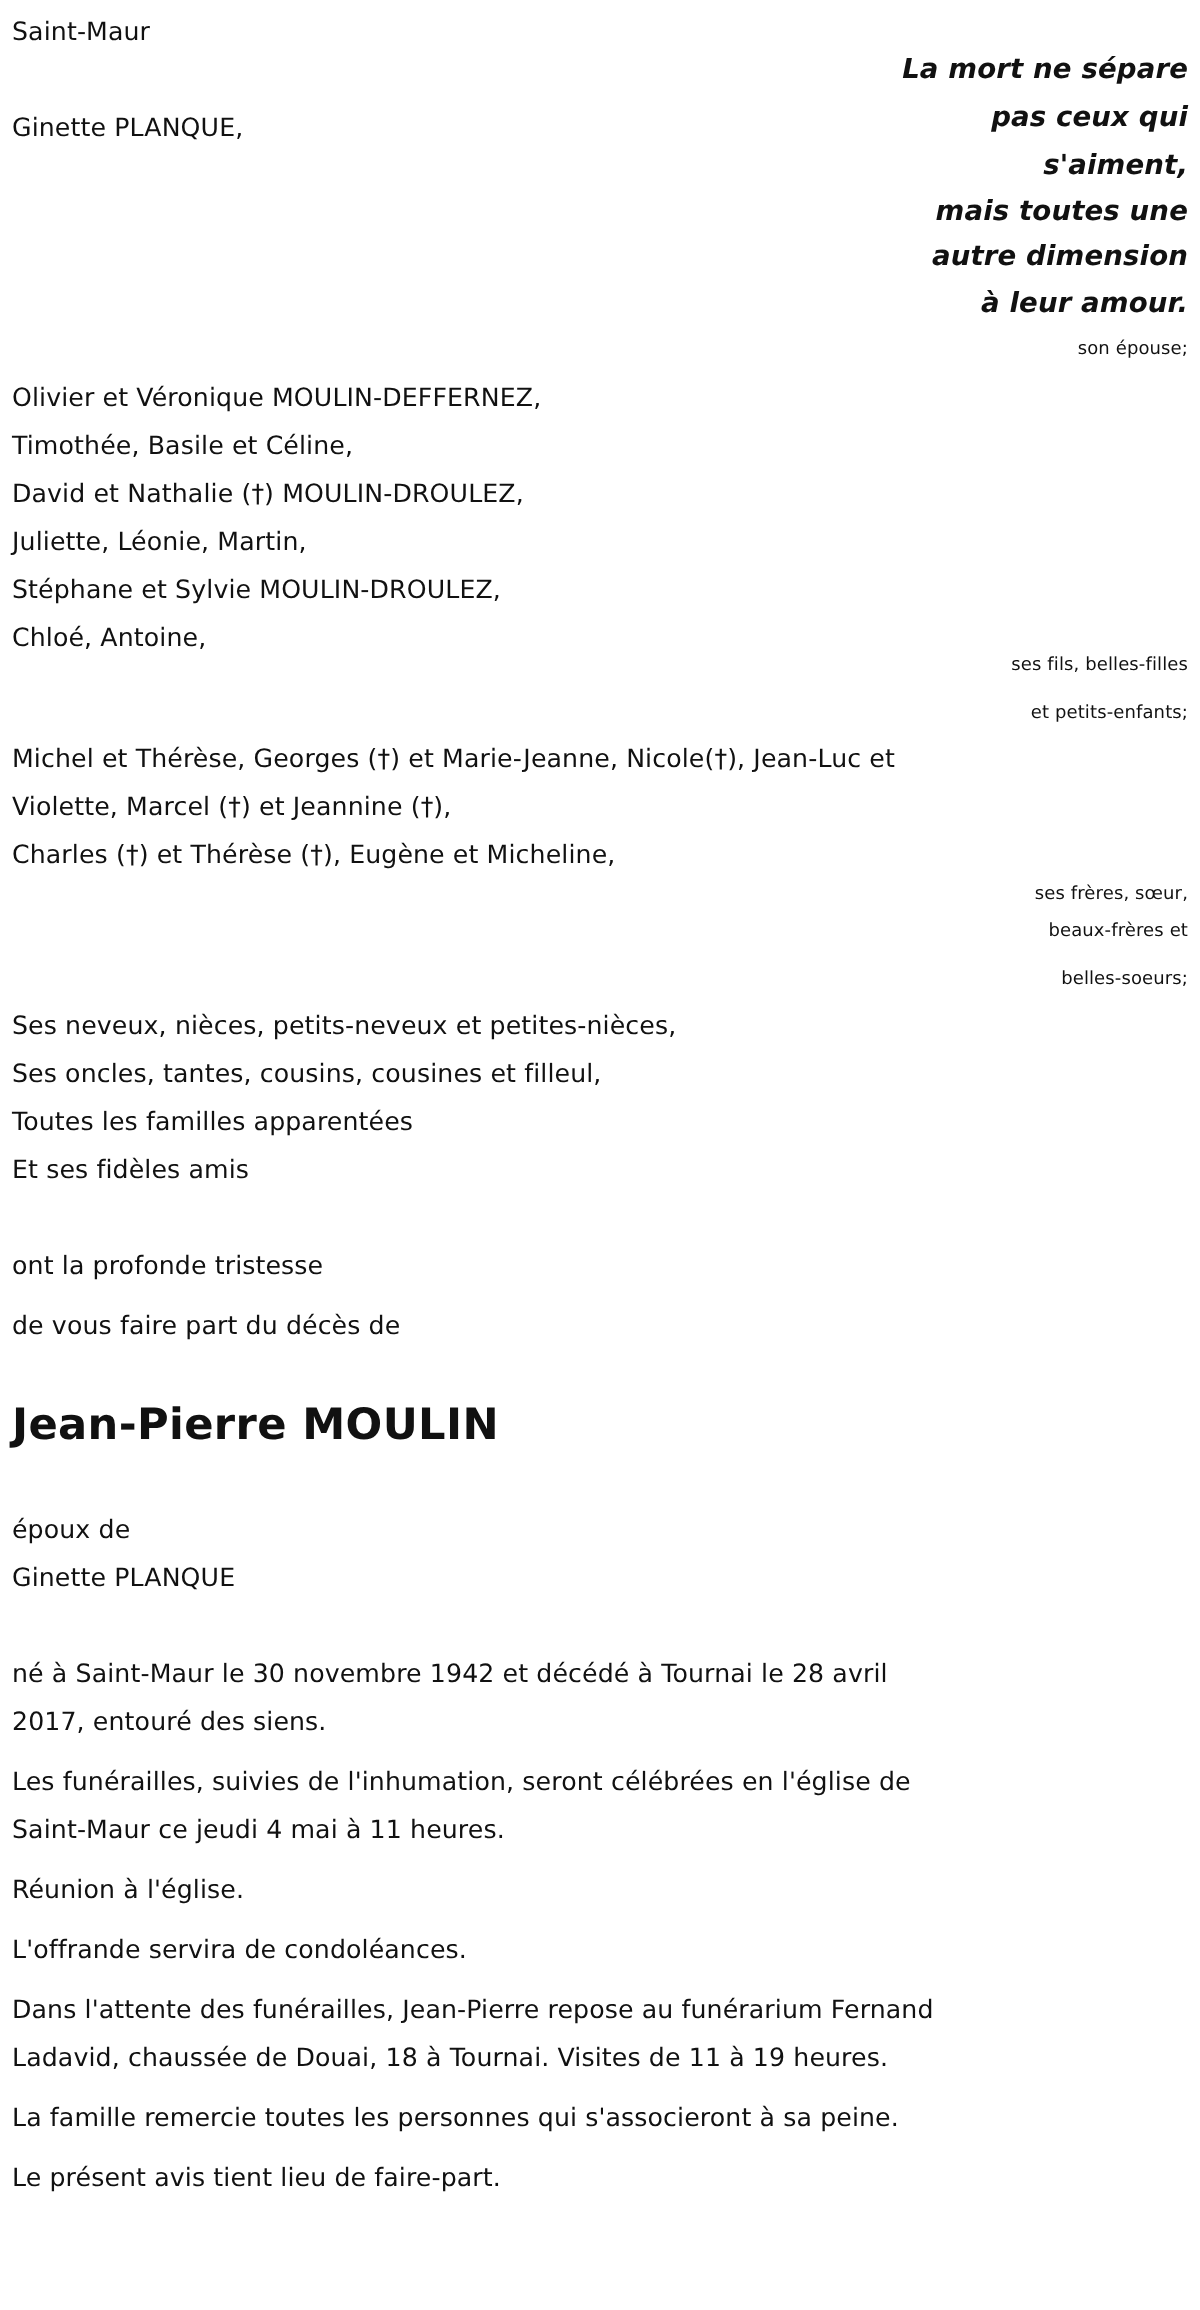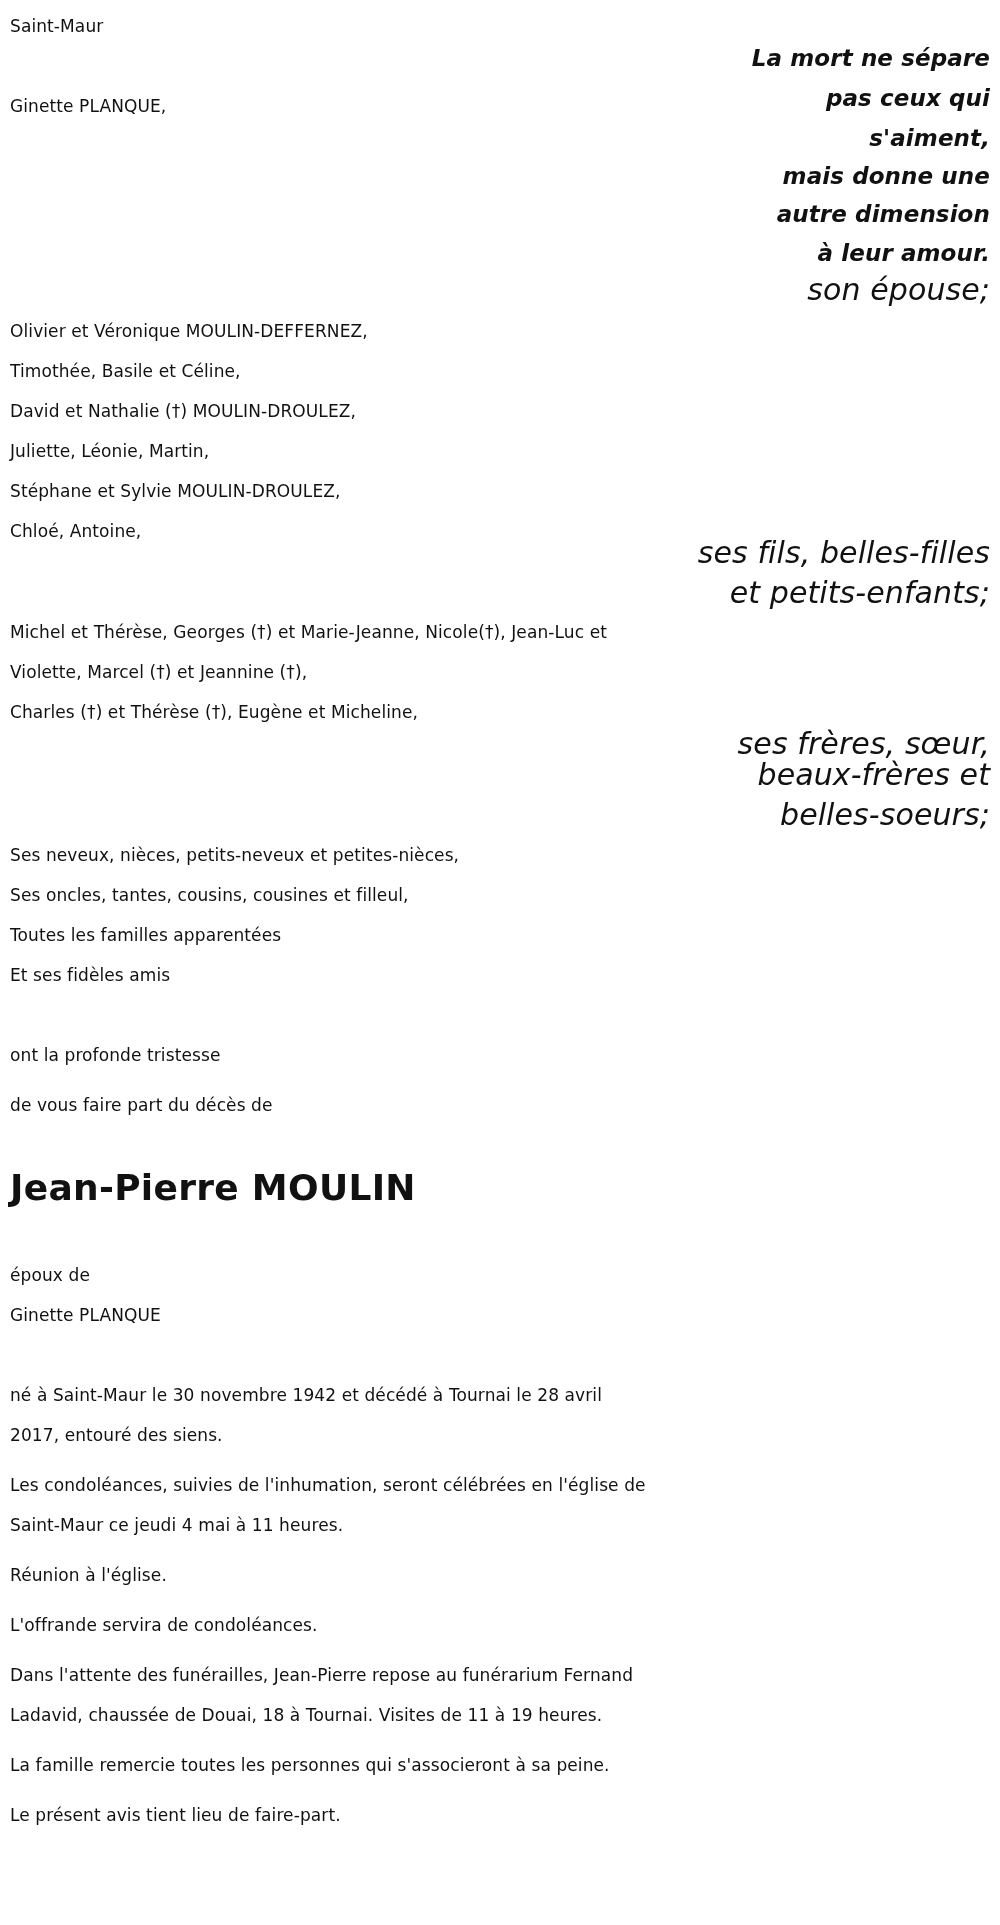--- a/index.html
+++ b/index.html
@@ -21,57 +21,56 @@
       left: 10px;
       top: 0;
       width: 980px;
     }
     .line {
       position: absolute;
       left: 0;
       white-space: nowrap;
       line-height: 40px;
       height: 40px;
-      font-size: 17px;
+      font-size: 21px;
       letter-spacing: 0.1px;
     }
     .right {
       left: auto;
       right: 0;
       text-align: right;
     }
     .quote {
       font-weight: bold;
       font-style: italic;
       font-size: 23px;
     }
     .role {
-      font-style: italic;
-      font-size: 30px;
+      font-size: 15px;
     }
     .name {
       font-weight: bold;
       font-size: 36px;
       line-height: 50px;
       height: 50px;
       letter-spacing: 0.3px;
     }
   </style>
 </head>
 <body>
 
 <div class="doc">
 
   <div class="line" style="top:6px;">Saint-Maur</div>
 
   <div>
     <div class="line right quote" style="top:38px;">La mort ne sépare</div>
     <div class="line right quote" style="top:78px;">pas ceux qui</div>
     <div class="line right quote" style="top:118px;">s'aiment,</div>
-    <div class="line right quote" style="top:156px;">mais donne une</div>
+    <div class="line right quote" style="top:156px;">mais toutes une</div>
     <div class="line right quote" style="top:194px;">autre dimension</div>
     <div class="line right quote" style="top:233px;">à leur amour.</div>
     <div class="line right role" style="top:270px;">son épouse;</div>
   </div>
 
   <div class="line" style="top:86px;">Ginette PLANQUE,</div>
 
   <div>
     <div class="line" style="top:311px;">Olivier et Véronique MOULIN-DEFFERNEZ,</div>
     <div class="line" style="top:351px;">Timothée, Basile et Céline,</div>
@@ -105,21 +104,21 @@
   </div>
 
   <div class="line name" style="top:1163px;">Jean-Pierre MOULIN</div>
 
   <div class="line" style="top:1255px;">époux de</div>
   <div class="line" style="top:1295px;">Ginette PLANQUE</div>
 
   <div>
     <div class="line" style="top:1375px;">né à Saint-Maur le 30 novembre 1942 et décédé à Tournai le 28 avril</div>
     <div class="line" style="top:1415px;">2017, entouré des siens.</div>
-    <div class="line" style="top:1465px;">Les condoléances, suivies de l'inhumation, seront célébrées en l'église de</div>
+    <div class="line" style="top:1465px;">Les funérailles, suivies de l'inhumation, seront célébrées en l'église de</div>
     <div class="line" style="top:1505px;">Saint-Maur ce jeudi 4 mai à 11 heures.</div>
     <div class="line" style="top:1555px;">Réunion à l'église.</div>
     <div class="line" style="top:1605px;">L'offrande servira de condoléances.</div>
     <div class="line" style="top:1655px;">Dans l'attente des funérailles, Jean-Pierre repose au funérarium Fernand</div>
     <div class="line" style="top:1695px;">Ladavid, chaussée de Douai, 18 à Tournai. Visites de 11 à 19 heures.</div>
     <div class="line" style="top:1745px;">La famille remercie toutes les personnes qui s'associeront à sa peine.</div>
     <div class="line" style="top:1795px;">Le présent avis tient lieu de faire-part.</div>
   </div>
 
   <div class="line" style="top:1924px;">7500 Ere, rue de Wisempierre, 13.</div>

